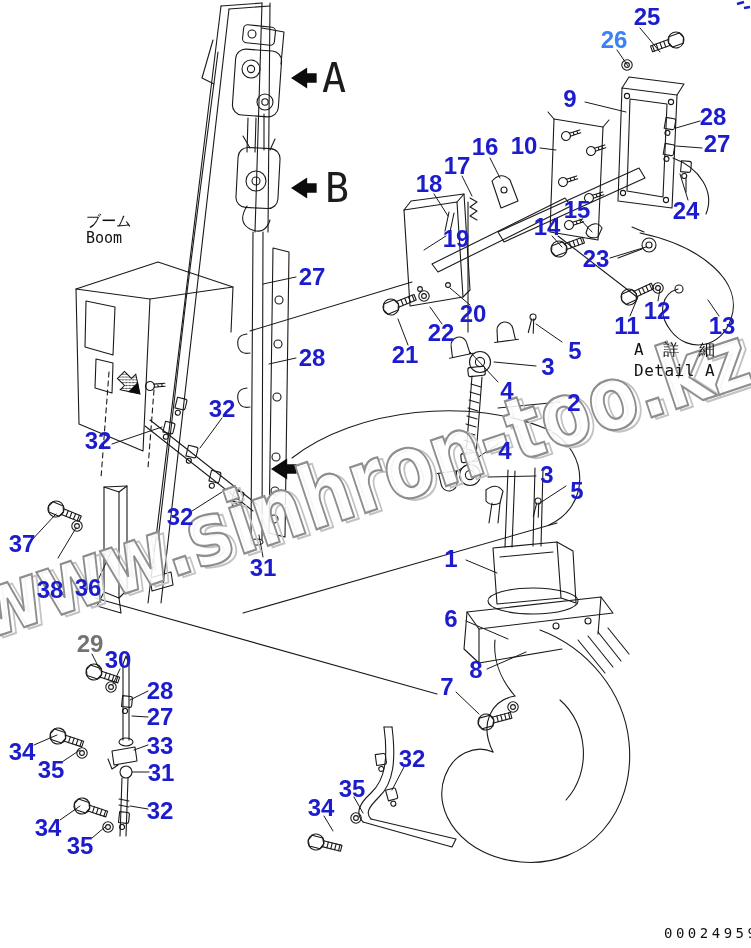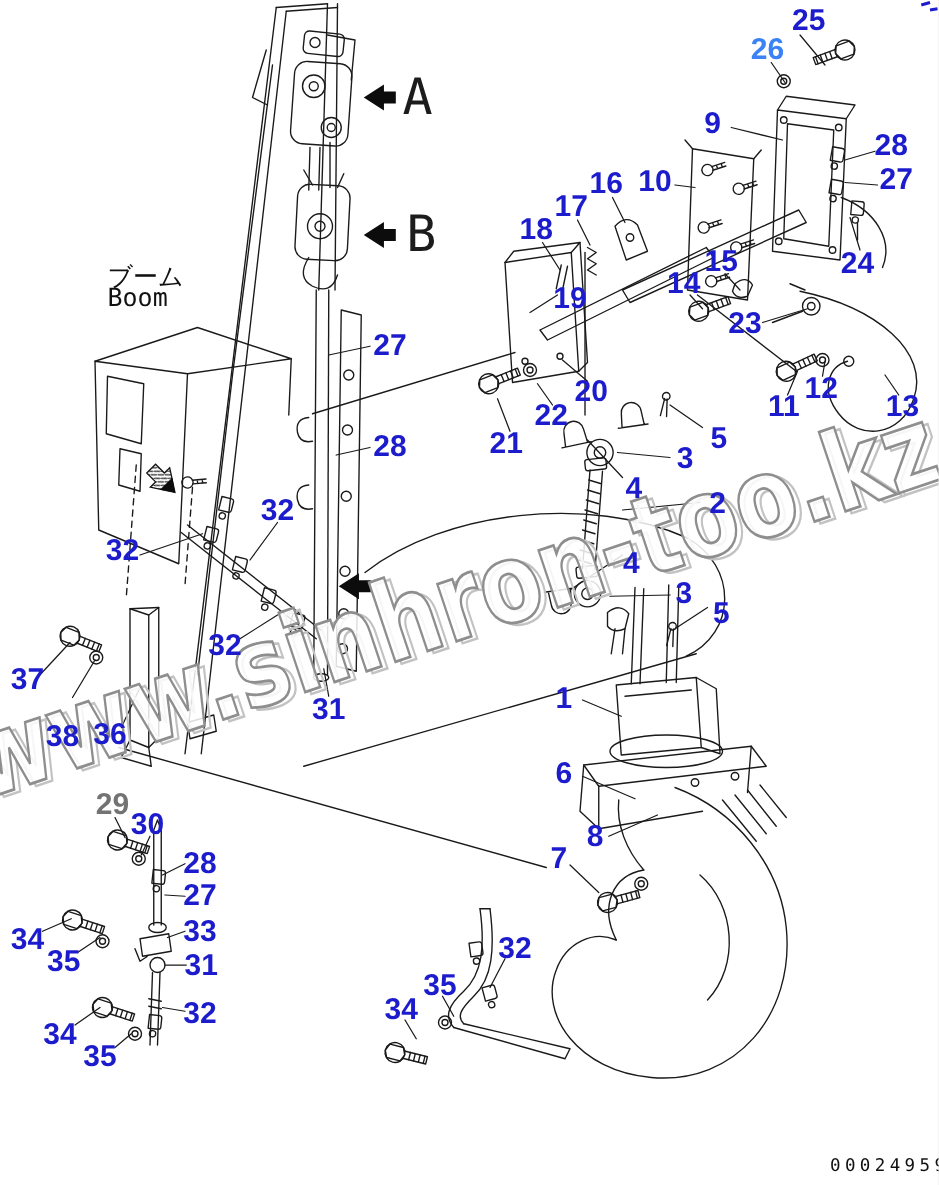--- a/index.html
+++ b/index.html
@@ -5,21 +5,21 @@
   html,body{margin:0;padding:0;background:#e8e8e8}
   .stage{position:relative;width:751px;height:948px;background:#ffffff;overflow:hidden;
          font-family:"Liberation Sans",sans-serif}
   svg.art{position:absolute;left:0;top:0;z-index:1}
   svg.wm{position:absolute;left:0;top:0;z-index:2;pointer-events:none}
   .labels{position:absolute;left:0;top:0;width:100%;height:100%;z-index:3}
   .callout{position:absolute;transform:translate(-50%,-50%);
            font:bold 24px "Liberation Sans",sans-serif;color:#1c1ccd;white-space:nowrap}
   .view-letter{position:absolute;font-family:"DejaVu Sans Mono",monospace;font-weight:400;
            font-size:40px;color:#1c1c1c;line-height:1}
-  .boom-label{position:absolute;font-family:"DejaVu Sans Mono",monospace;font-size:20px;
+  .boom-label{position:absolute;font-family:"DejaVu Sans Mono",monospace;font-size:15px;
            color:#111;line-height:17px;white-space:pre}
   .detail-label{position:absolute;font-family:"DejaVu Sans Mono",monospace;color:#111;white-space:nowrap}
   .detail-label .jp{font-size:16px;letter-spacing:5px}
   .detail-label .en{font-size:16px;letter-spacing:0.5px}
   .serial{position:absolute;font-family:"DejaVu Sans Mono",monospace;font-size:14px;
            letter-spacing:3.5px;color:#111;white-space:nowrap}
 </style>
 </head>
 <body>
 
@@ -329,20 +329,24 @@
     </g>
   </svg>
 
   <div class="labels">
 
     <div class="boom-label" style="left:86px;top:213px"><span>ブーム</span><br><span>Boom</span></div>
 
     <div class="view-letter" style="left:322px;top:58px">A</div>
     <div class="view-letter" style="left:325px;top:168px">B</div>
 
+    <div class="detail-label" style="left:634px;top:340px">
+      <div class="jp">A 詳 細</div>
+      <div class="en">Detail A</div>
+    </div>
 
     <div class="serial" style="left:664px;top:925px">00024959</div>
 
     <div>
         <div class="callout" style="left: 647px; top: 17px; color: rgb(28, 28, 205);">25</div>
         <div class="callout" style="left: 614px; top: 40px; color: #3b82f6;">26</div>
         <div class="callout" style="left: 570px; top: 99px; color: rgb(28, 28, 205);">9</div>
         <div class="callout" style="left: 713px; top: 117px; color: rgb(28, 28, 205);">28</div>
         <div class="callout" style="left: 717px; top: 144px; color: rgb(28, 28, 205);">27</div>
         <div class="callout" style="left: 686px; top: 211px; color: rgb(28, 28, 205); text-align: right;">24</div>

